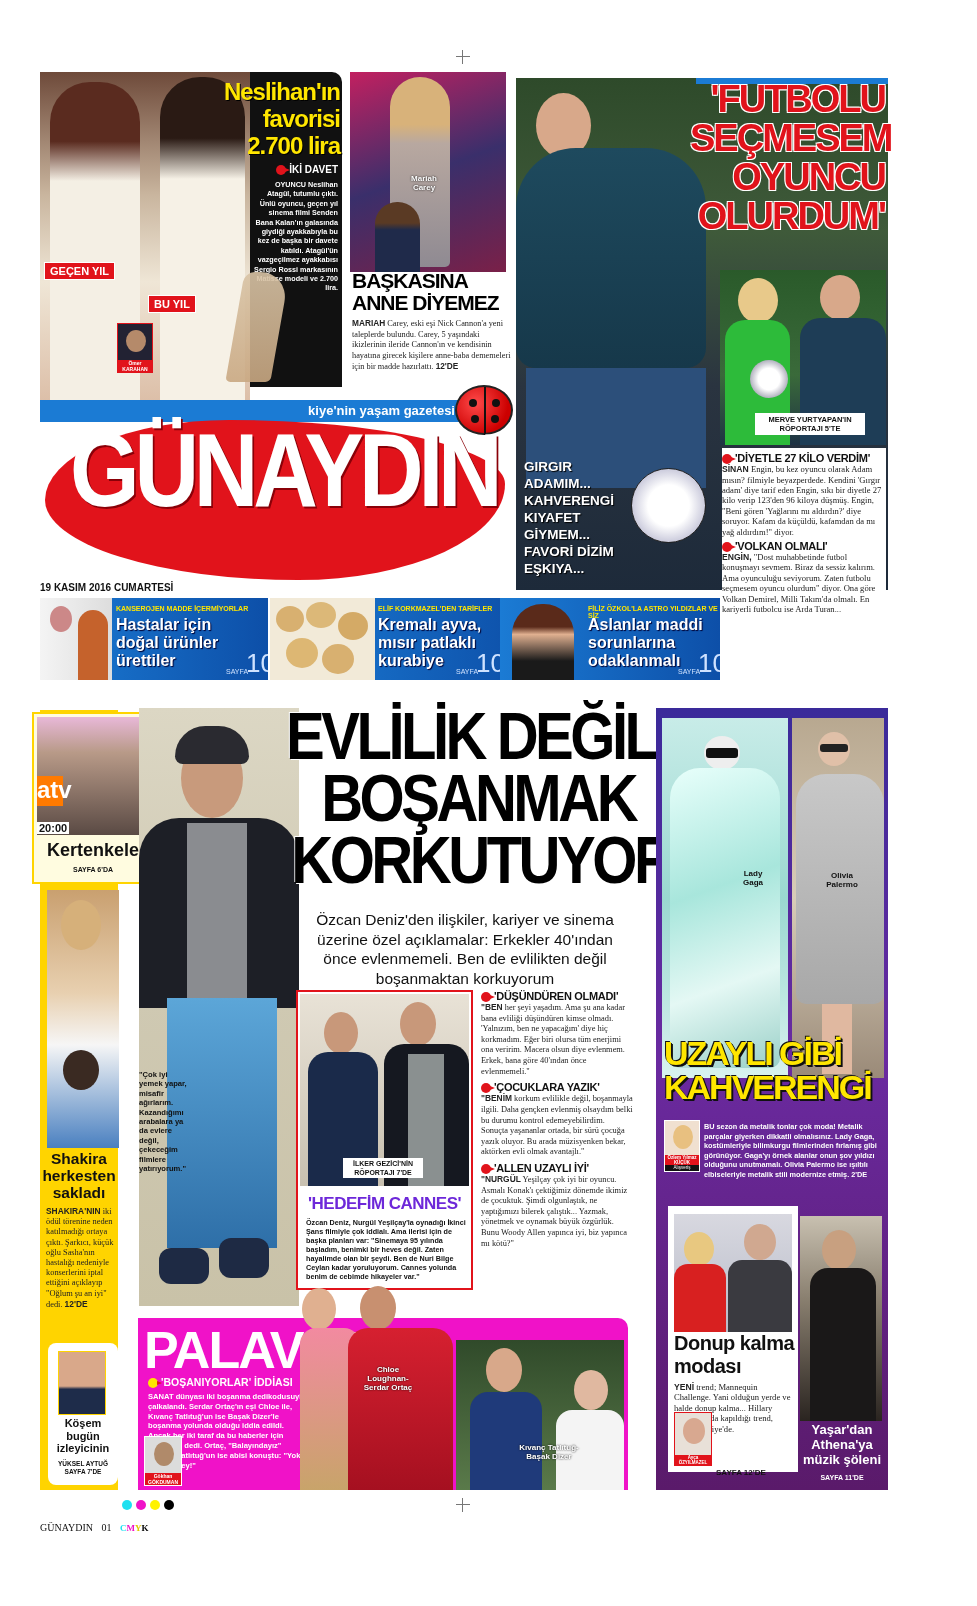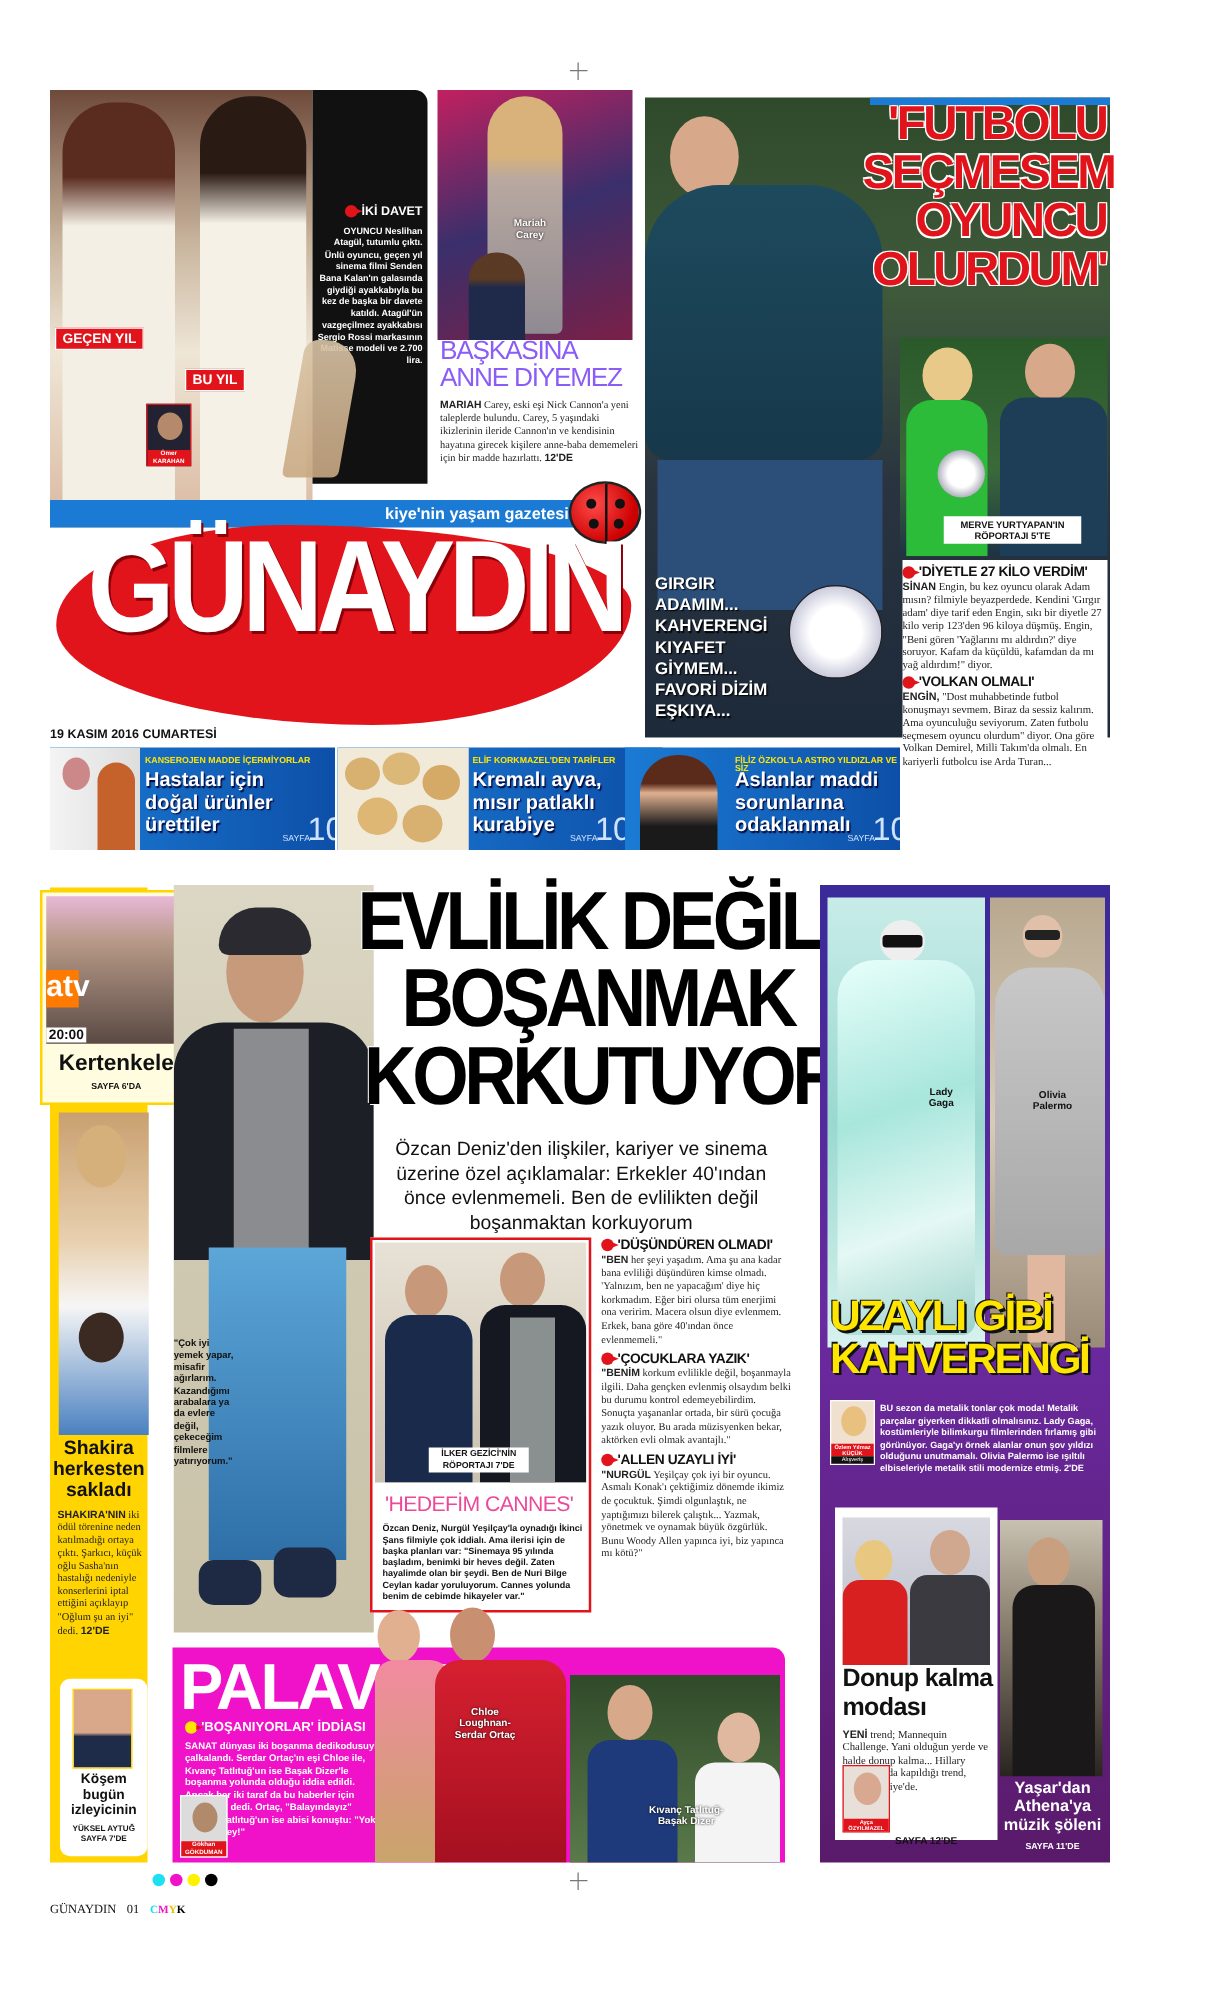--- a/index.html
+++ b/index.html
@@ -38,34 +38,39 @@
 <div class="redlabel" style="left:148px;top:295px">BU YIL</div>
 <div class="photo" style="left:117px;top:323px;width:36px;height:50px;background:#223;border:1px solid #e1131b">
   <div style="position:absolute;left:8px;top:6px;width:20px;height:22px;border-radius:50%;background:#b58a6a"></div>
   <div style="position:absolute;bottom:0;left:0;right:0;background:#e1131b;color:#fff;font-size:5px;font-weight:bold;text-align:center;line-height:6px">
     <div>Ömer</div>
     <div>KARAHAN</div>
   </div>
 </div>
 
 <div class="abs" style="left:250px;top:72px;width:92px;height:315px;background:#111;border-radius:0 10px 0 0">
+  <div style="position:absolute;left:-45px;top:6px;width:135px;text-align:right;color:#ffe600;font-weight:bold;font-size:24px;line-height:27px;letter-spacing:-1px;text-shadow:1px 1px 0 #000">
+    <div>Neslihan'ın</div>
+    <div>favorisi</div>
+    <div>2.700 lira</div>
+  </div>
   <div style="position:absolute;right:4px;top:92px;color:#fff;font-weight:bold;font-size:10px"><span class="bullet"></span><span>İKİ DAVET</span></div>
   <div style="position:absolute;right:4px;top:108px;width:84px;color:#fff;font-size:7.2px;line-height:9.4px;text-align:right;font-weight:bold">OYUNCU Neslihan Atagül, tutumlu çıktı. Ünlü oyuncu, geçen yıl sinema filmi Senden Bana Kalan'ın galasında giydiği ayakkabıyla bu kez de başka bir davete katıldı. Atagül'ün vazgeçilmez ayakkabısı Sergio Rossi markasının Matisse modeli ve 2.700 lira.</div>
   <div style="position:absolute;left:-15px;top:200px;width:45px;height:110px;background:linear-gradient(180deg,#d8c3a5,#c9a882);border-radius:10px 30px 5px 5px;transform:skewX(-10deg);opacity:.9"></div>
 </div>
 
 <div class="photo" style="left:350px;top:72px;width:156px;height:200px;background:linear-gradient(160deg,#c22060,#3a2f6b 50%,#7a2048)">
   <div style="position:absolute;left:40px;top:5px;width:60px;height:190px;border-radius:30px 30px 5px 5px;background:linear-gradient(180deg,#d8b27a 0%,#d8b27a 25%,#b8a8a0 35%,#8f8a92 100%)"></div>
   <div style="position:absolute;left:25px;top:130px;width:45px;height:70px;border-radius:22px 22px 0 0;background:linear-gradient(180deg,#5a3a24 0%,#5a3a24 30%,#1f2a4a 40%)"></div>
 </div>
 <div class="caption-white" style="left:404px;top:175px;width:40px">
     <div>Mariah</div>
     <div>Carey</div>
   </div>
-<div class="abs" style="left:352px;top:270px;width:160px;font-weight:normal;font-size:21px;line-height:22px;letter-spacing:-1px;color:#8b5cf6">
+<div class="abs" style="left:352px;top:270px;width:160px;font-weight:bold;font-size:21px;line-height:22px;letter-spacing:-1px;color:#000000">
   <div>BAŞKASINA</div>
   <div>ANNE DİYEMEZ</div>
 </div>
 <div class="abs body-serif" style="left:352px;top:318px;width:160px;font-size:8.3px;line-height:10.5px"><span class="lead">MARIAH</span> <span>Carey, eski eşi Nick Cannon'a yeni taleplerde bulundu. Carey, 5 yaşındaki ikizlerinin ileride Cannon'ın ve kendisinin hayatına girecek kişilere anne-baba dememeleri için bir madde hazırlattı.</span> <b class="lead">12'DE</b></div>
 
 <div class="abs" style="left:40px;top:400px;width:470px;height:22px;background:#1b7bd4">
   <div style="position:absolute;right:55px;top:3px;color:#fff;font-weight:bold;font-size:13px">kiye'nin yaşam gazetesi</div>
 </div>
 <div class="abs" style="left:455px;top:385px;width:58px;height:50px;border-radius:50%;background:radial-gradient(circle at 35% 35%,#ff4a4a,#c00 70%);border:2px solid #222">
   <div style="position:absolute;left:27px;top:0;width:2px;height:48px;background:#111"></div>
@@ -218,21 +223,21 @@
     <div style="position:absolute;left:24px;top:18px;width:34px;height:42px;border-radius:50%;background:#c8987a"></div>
     <div style="position:absolute;left:8px;top:58px;width:70px;height:134px;border-radius:20px 20px 0 0;background:#1a2a4a"></div>
     <div style="position:absolute;left:100px;top:8px;width:36px;height:44px;border-radius:50%;background:#c8987a"></div>
     <div style="position:absolute;left:84px;top:50px;width:85px;height:142px;border-radius:20px 20px 0 0;background:#151820"></div>
     <div style="position:absolute;left:108px;top:60px;width:36px;height:132px;background:#8a9090"></div>
   </div>
   <div style="position:absolute;left:45px;top:166px;width:80px;background:#fff;text-align:center;font-weight:bold;font-size:7px;line-height:9px;padding:1px">
       <div>İLKER GEZİCİ'NİN</div>
       <div>RÖPORTAJI 7'DE</div>
     </div>
-  <div style="position:absolute;left:10px;top:202px;width:160px;font-weight:normal;font-size:17px;letter-spacing:-0.5px;color:#ec4899">'HEDEFİM CANNES'</div>
+  <div style="position:absolute;left:10px;top:202px;width:160px;font-weight:bold;font-size:17px;letter-spacing:-0.5px;color:#6d28d9">'HEDEFİM CANNES'</div>
   <div style="position:absolute;left:8px;top:226px;width:163px;font-size:7.2px;line-height:9px;color:#111;font-weight:bold">Özcan Deniz, Nurgül Yeşilçay'la oynadığı İkinci Şans filmiyle çok iddialı. Ama ilerisi için de başka planları var: "Sinemaya 95 yılında başladım, benimki bir heves değil. Zaten hayalimde olan bir şeydi. Ben de Nuri Bilge Ceylan kadar yoruluyorum. Cannes yolunda benim de cebimde hikayeler var."</div>
 </div>
 
 <div class="abs" style="left:481px;top:990px;width:152px">
   <div class="sub-head" style="font-size:11px"><span class="bullet"></span><span>'DÜŞÜNDÜREN OLMADI'</span></div>
   <div class="body-serif" style="font-size:8.4px;line-height:10.6px;margin-bottom:4px"><span class="lead">"BEN</span> <span>her şeyi yaşadım. Ama şu ana kadar bana evliliği düşündüren kimse olmadı. 'Yalnızım, ben ne yapacağım' diye hiç korkmadım. Eğer biri olursa tüm enerjimi ona veririm. Macera olsun diye evlenmem. Erkek, bana göre 40'ından önce evlenmemeli."</span></div>
   <div class="sub-head" style="font-size:11px"><span class="bullet"></span><span>'ÇOCUKLARA YAZIK'</span></div>
   <div class="body-serif" style="font-size:8.4px;line-height:10.6px;margin-bottom:4px"><span class="lead">"BENİM</span> <span>korkum evlilikle değil, boşanmayla ilgili. Daha gençken evlenmiş olsaydım belki bu durumu kontrol edemeyebilirdim. Sonuçta yaşananlar ortada, bir sürü çocuğa yazık oluyor. Bu arada müzisyenken bekar, aktörken evli olmak avantajlı."</span></div>
   <div class="sub-head" style="font-size:11px"><span class="bullet"></span><span>'ALLEN UZAYLI İYİ'</span></div>
   <div class="body-serif" style="font-size:8.4px;line-height:10.6px"><span class="lead">"NURGÜL</span> <span>Yeşilçay çok iyi bir oyuncu. Asmalı Konak'ı çektiğimiz dönemde ikimiz de çocuktuk. Şimdi olgunlaştık, ne yaptığımızı bilerek çalıştık... Yazmak, yönetmek ve oynamak büyük özgürlük. Bunu Woody Allen yapınca iyi, biz yapınca mı kötü?"</span></div>

